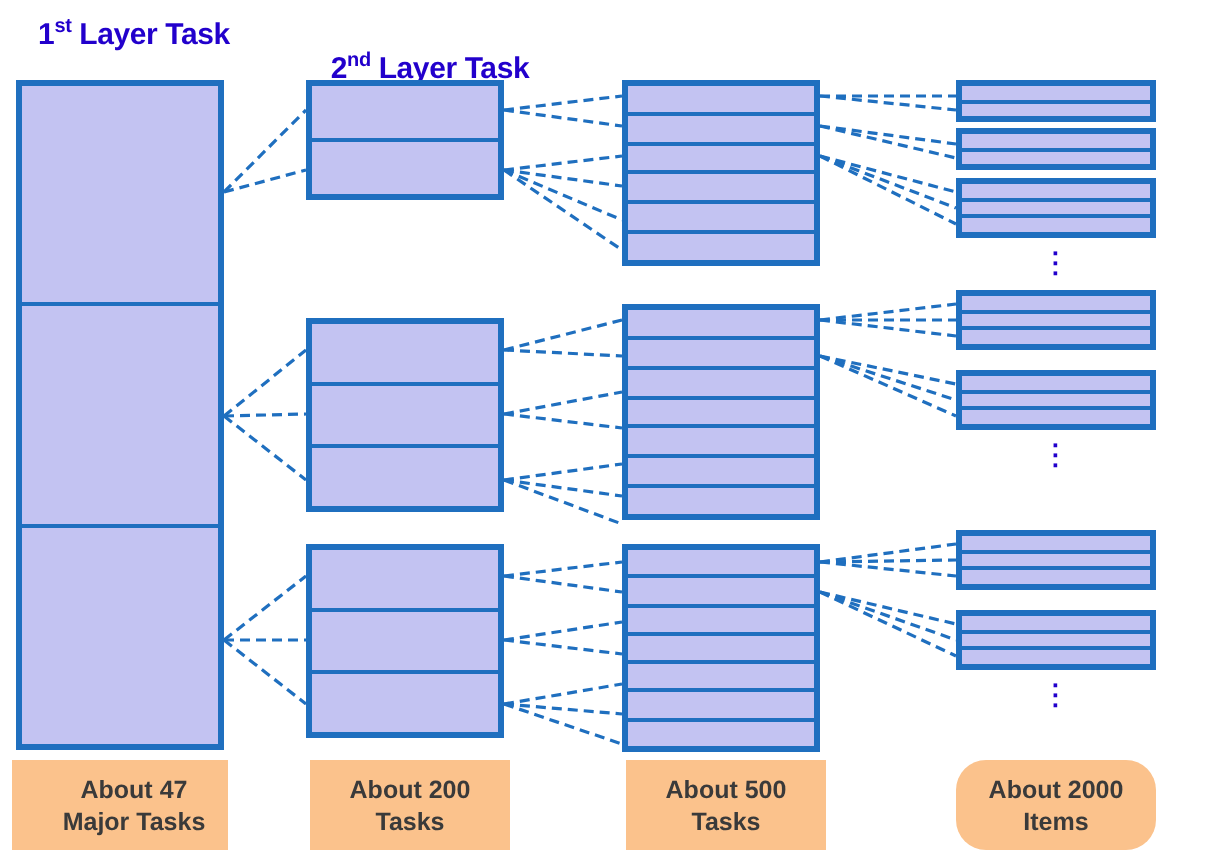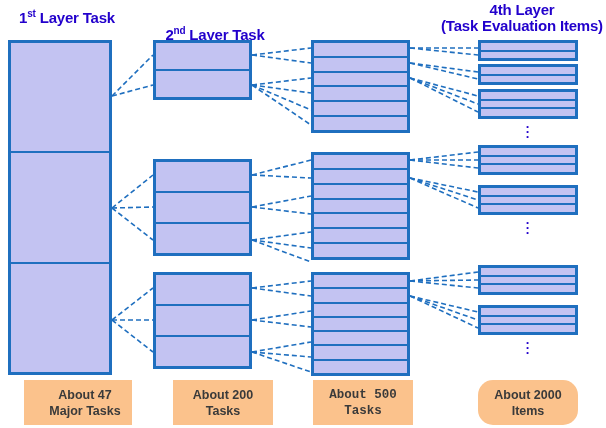--- a/index.html
+++ b/index.html
@@ -67,24 +67,20 @@
 
   <div class="hdr" style="left:2px;top:6px;width:130px;">
     <span>1</span><sup>st</sup><span> Layer Task</span>
   </div>
 
   <div class="hdr" style="left:150px;top:6px;width:130px;margin-top:17px;">
     <span>2</span><sup>nd</sup><span> Layer Task</span>
   </div>
 
 
-  <div class="hdr" style="left:438px;top:2px;width:168px;">
-    <span>4th Layer</span>
-    <span class="l2">(Task Evaluation Items)</span>
-  </div>
 
   <svg id="links">
 
     <line x1="112" y1="96" x2="153" y2="55"></line>
     <line x1="112" y1="96" x2="153" y2="85"></line>
 
     <line x1="112" y1="208" x2="153" y2="175"></line>
     <line x1="112" y1="208" x2="153" y2="207"></line>
     <line x1="112" y1="208" x2="153" y2="240"></line>
 
@@ -230,33 +226,33 @@
     <div class="cell"></div>
     <div class="cell"></div>
     <div class="cell"></div>
   </div>
   <div class="vdots" style="left:521px;top:340px;">
     <span>·</span>
     <span>·</span>
     <span>·</span>
   </div>
 
-  <div class="legend" style="left:24px;top:380px;width:108px;height:45px;padding-left:14px;">
+  <div class="legend" style="left:6px;top:380px;width:108px;height:45px;padding-left:14px;">
     <div>
       <span>About 47</span><br>
       <span>Major Tasks</span>
     </div>
   </div>
-  <div class="legend" style="left:155px;top:380px;width:100px;height:45px;margin-left:18px;">
+  <div class="legend" style="left:155px;top:380px;width:100px;height:45px;">
     <div>
       <span>About 200</span><br>
       <span>Tasks</span>
     </div>
   </div>
-  <div class="legend" style="left:313px;top:380px;width:100px;height:45px;font-family:Liberation Mono, monospace;">
+  <div class="legend" style="left:313px;top:380px;width:100px;height:45px;">
     <div>
       <span>About 500</span><br>
       <span>Tasks</span>
     </div>
   </div>
   <div class="legend" style="left:478px;top:380px;width:100px;height:45px;border-radius:15px;">
     <div>
       <span>About 2000</span><br>
       <span>Items</span>
     </div>

